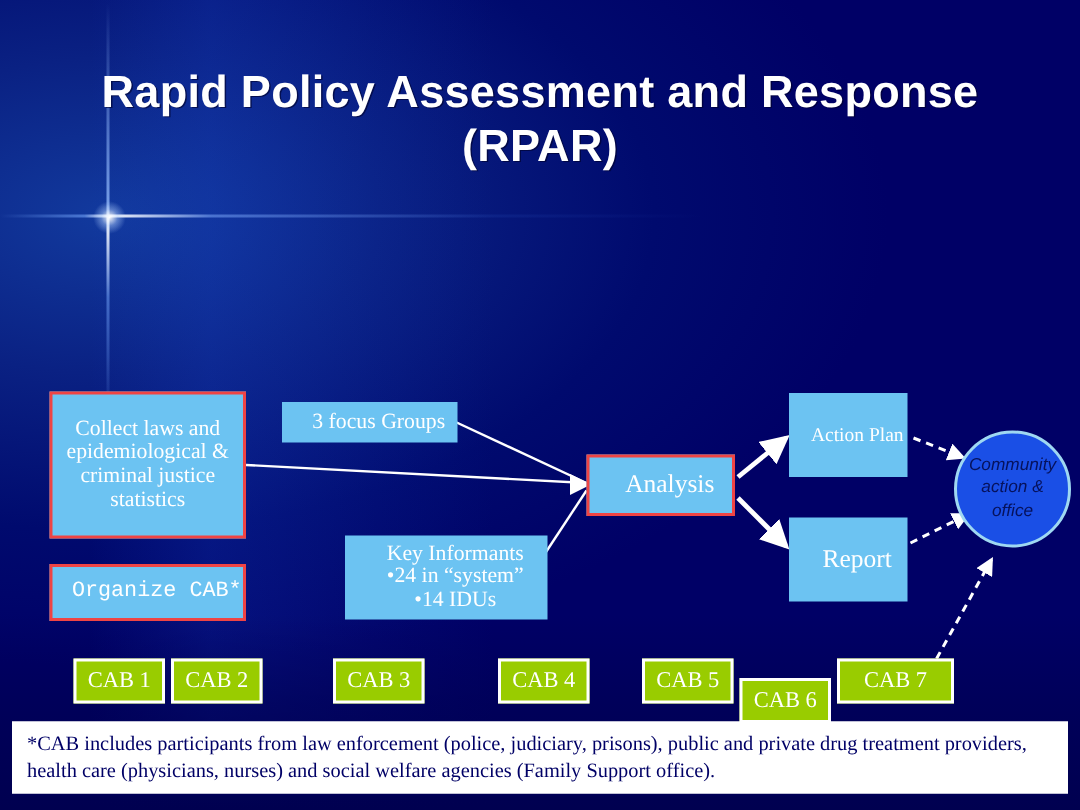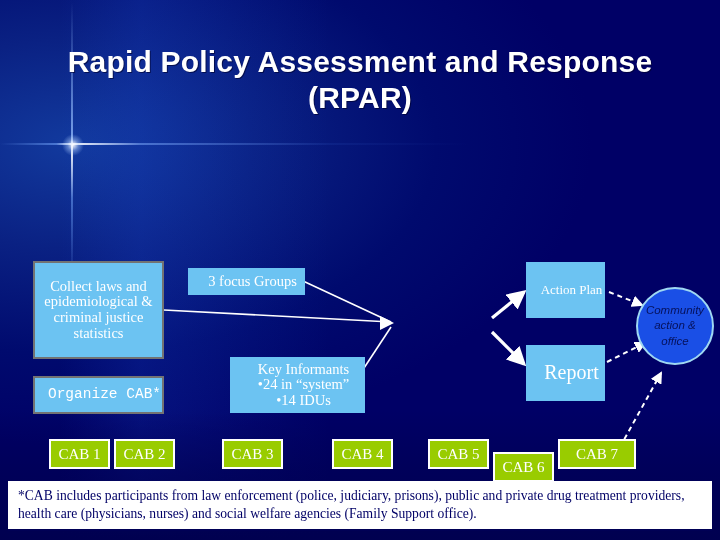--- a/index.html
+++ b/index.html
@@ -76,21 +76,21 @@
     color: #ffffff;
     font-family: "Liberation Serif", serif;
     display: flex;
     align-items: center;
     justify-content: center;
     text-align: center;
     box-sizing: border-box;
     line-height: 1.08;
     padding-left: 12px;
   }
-  .lbox.bordered { border: 2px solid #737373; }
+  .lbox.bordered { border: 2px solid #ef4444; }
   .cabbox {
     position: absolute;
     background: #99CC00;
     border: 2px solid #ffffff;
     box-sizing: border-box;
     color: #ffffff;
     font-family: "Liberation Serif", serif;
     font-size: 15px;
     display: flex;
     align-items: center;
@@ -192,26 +192,29 @@
   <div class="lbox" style="left:188px; top:268px; width:117px; height:27px; font-size:14.5px;">
     <span>3 focus Groups</span>
   </div>
 
   <div class="lbox" style="left:230px; top:357px; width:135px; height:56px; font-size:14.5px; flex-direction:column; justify-content:center;">
     <span>Key Informants</span>
     <span>•24 in “system”</span>
     <span>•14 IDUs</span>
   </div>
 
+  <div class="lbox bordered" style="left:391px; top:303px; width:99px; height:41px; font-size:17px;">
+    <span>Analysis</span>
+  </div>
 
   <div class="lbox" style="left:526px; top:262px; width:79px; height:56px; font-size:13px; flex-direction:column;">
     <span>Action Plan</span>
   </div>
 
-  <div class="lbox" style="left:526px; top:345px; width:79px; height:56px; font-size:20px;">
+  <div class="lbox" style="left:526px; top:345px; width:79px; height:56px; font-size:17px;">
     <span>Report</span>
   </div>
 
   <div class="circle" style="left:636px; top:287px; width:78px; height:78px; flex-direction:column;">
     <span>Community</span>
     <span>action &amp;</span>
     <span>office</span>
   </div>
 
   <div class="cabbox" style="left:49px;  top:439px; width:61px; height:30px;">

